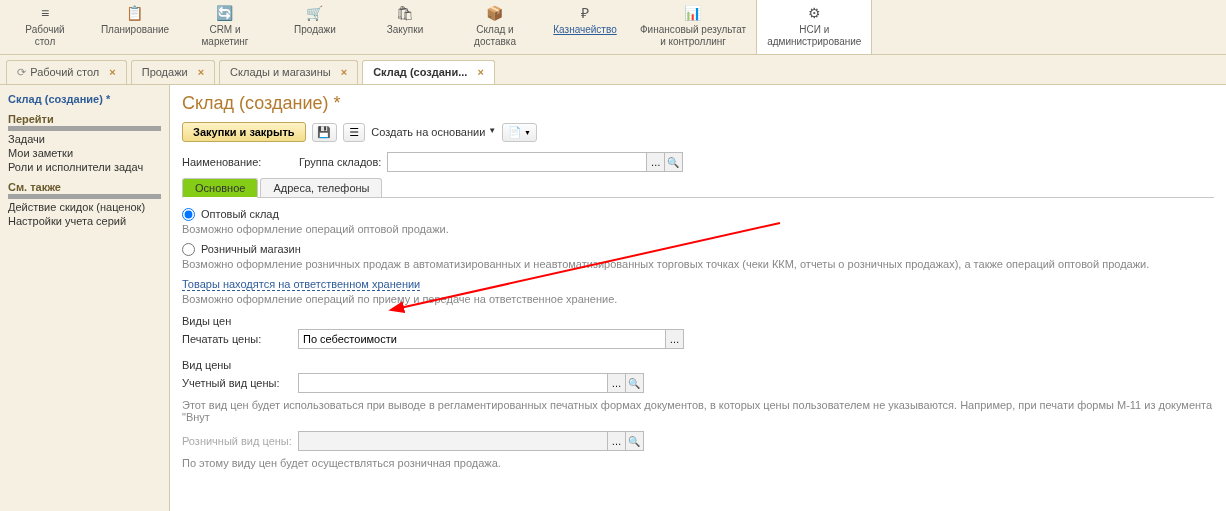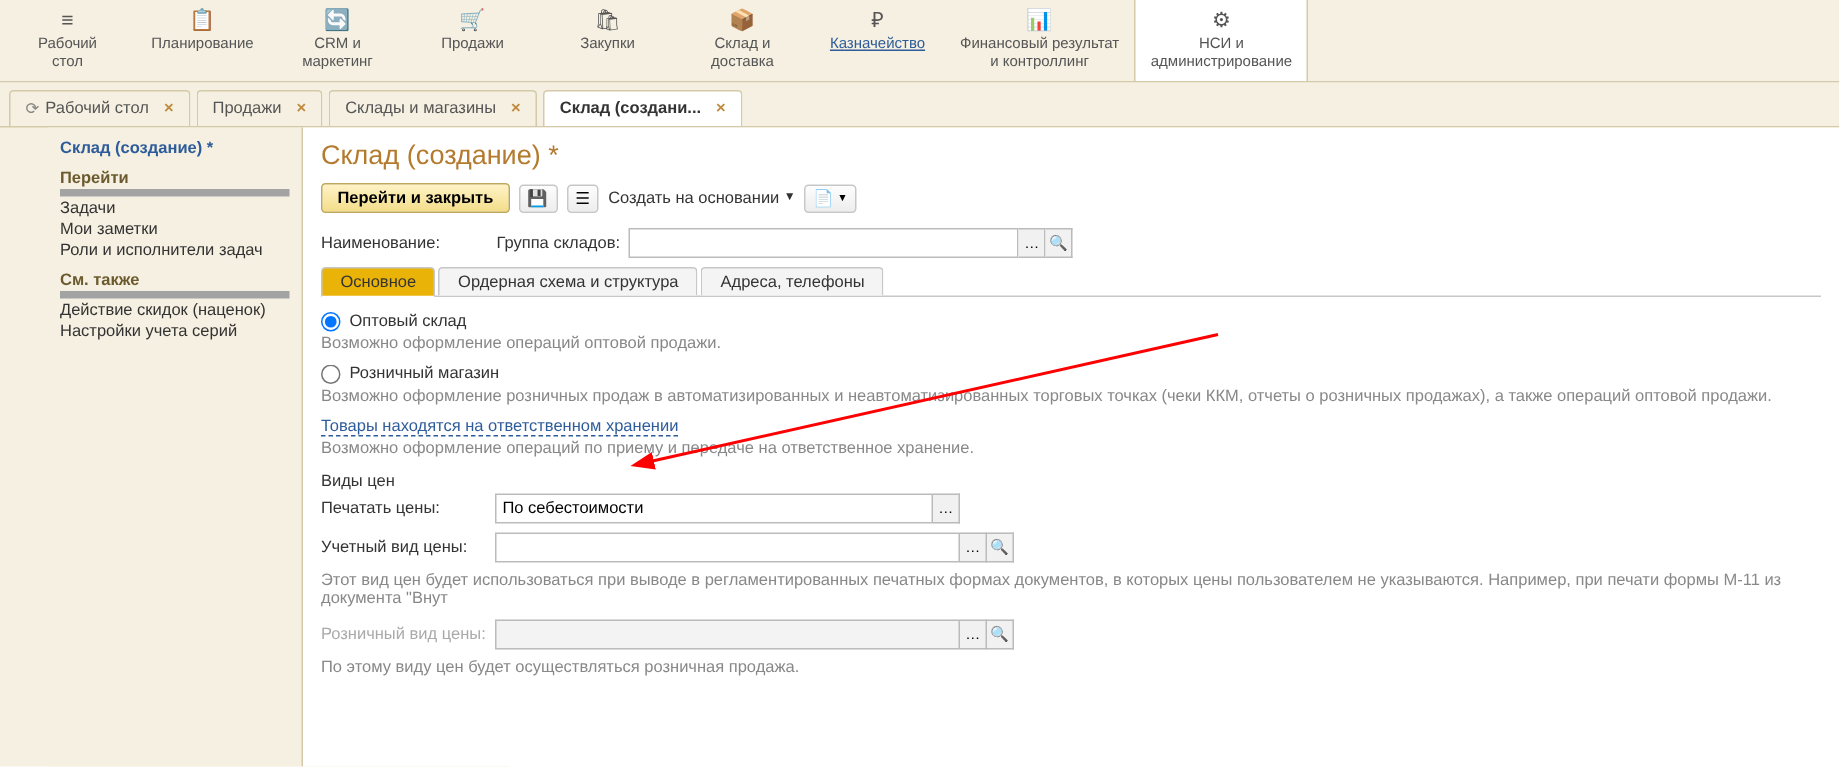--- a/index.html
+++ b/index.html
@@ -13,21 +13,21 @@
 .tb-item a { color: #2e5c9a; text-decoration: underline; }
 
 
 .tabs-bar { display: flex; align-items: center; background: #f5f0e1; border-bottom: 1px solid #d4c9a8; padding: 4px 6px 0; height: 30px; }
 .tab { display: flex; align-items: center; background: #f5f0e1; border: 1px solid #d4c9a8; border-bottom: none; border-radius: 3px 3px 0 0; padding: 4px 10px; margin-right: 4px; font-size: 11px; color: #555; cursor: pointer; height: 24px; }
 .tab.active { background: #fff; font-weight: bold; color: #333; }
 .tab .close { color: #c08a3e; margin-left: 10px; font-weight: bold; cursor: pointer; }
 .tab .tab-ico { margin-right: 4px; color: #888; }
 
 
-.main { display: flex; height: calc(511px - 55px - 30px); padding-left: 32px; }
+.main { display: flex; height: calc(511px - 55px - 30px); }
 .sidebar { width: 170px; background: #f5f0e1; border-right: 1px solid #d4c9a8; padding: 8px 8px; }
 .sb-title { color: #2e5c9a; font-weight: bold; margin-bottom: 6px; font-size: 11px; }
 .sb-heading { color: #6b5a2e; font-weight: bold; margin: 8px 0 2px; border-bottom: 5px solid #a3a3a3; padding-bottom: 1px; font-size: 11px; }
 .sb-link { color: #333; margin: 2px 0; cursor: pointer; }
 
 .content { flex: 1; background: #fff; padding: 8px 12px; overflow: auto; position: relative; }
 .page-title { color: #b47b2e; font-size: 18px; font-weight: normal; margin-bottom: 8px; }
 
 .cmd-bar { display: flex; align-items: center; gap: 6px; margin-bottom: 10px; }
 .btn-primary { background: linear-gradient(#fff3c6, #f3dd8a); border: 1px solid #c0a85a; border-radius: 3px; padding: 3px 10px; font-size: 11px; font-weight: bold; cursor: pointer; }
@@ -38,21 +38,21 @@
 .form-row { display: flex; align-items: center; margin-bottom: 6px; gap: 6px; }
 .form-label { color: #333; width: 85px; }
 .form-label-wide { color: #333; width: 110px; }
 .form-input { border: 1px solid #bbb; padding: 2px 4px; height: 20px; font-size: 11px; }
 .input-group { display: flex; align-items: center; }
 .input-btn { border: 1px solid #bbb; border-left: none; height: 20px; width: 18px; background: #f1f1f1; cursor: pointer; font-size: 10px; display: flex; align-items: center; justify-content: center; }
 
 
 .inner-tabs { display: flex; border-bottom: 1px solid #c7c7c7; margin-bottom: 10px; }
 .inner-tab { border: 1px solid #c7c7c7; border-bottom: none; border-radius: 3px 3px 0 0; padding: 3px 12px; margin-right: 2px; background: #f4f4f4; cursor: pointer; font-size: 11px; }
-.inner-tab.active { background: #eab308; border-bottom: 1px solid #fff; margin-bottom: -1px; }
+.inner-tab.active { background: #84cc16; border-bottom: 1px solid #fff; margin-bottom: -1px; }
 
 .radio-row { display: flex; margin-bottom: 2px; }
 .radio-row input { margin-right: 6px; }
 .hint { color: #888; font-size: 11px; margin-bottom: 8px; }
 .link-dashed { color: #2e5c9a; border-bottom: 1px dashed #2e5c9a; cursor: pointer; display: inline-block; margin-bottom: 2px; }
 
 .section-label { color: #333; margin: 10px 0 2px; }
 .disabled-label { color: #aaa; }
 
 
@@ -129,21 +129,21 @@
     <div class="sb-link">Роли и исполнители задач</div>
     <div class="sb-heading">См. также</div>
     <div class="sb-link">Действие скидок (наценок)</div>
     <div class="sb-link">Настройки учета серий</div>
   </div>
 
   <div class="content">
     <div class="page-title">Склад (создание) *</div>
 
     <div class="cmd-bar">
-      <button class="btn-primary">Перейти и закрыть</button>
+      <button class="btn-primary">Закупки и закрыть</button>
       <button class="btn-icon">💾</button>
       <button class="btn-icon">☰</button>
       <button class="btn-text">
           <span>Создать на основании</span>
           <span class="dd">▼</span>
         </button>
       <button class="btn-icon">📄<span class="dd" style="font-size:7px;margin-left:2px">▼</span></button>
     </div>
 
     <div class="form-row">
@@ -152,21 +152,20 @@
       <span>Группа складов:</span>
       <div class="input-group">
         <input class="form-input" style="width: 260px;">
         <button class="input-btn">…</button>
         <button class="input-btn">🔍</button>
       </div>
     </div>
 
     <div class="inner-tabs">
       <div class="inner-tab active">Основное</div>
-      <div class="inner-tab">Ордерная схема и структура</div>
       <div class="inner-tab">Адреса, телефоны</div>
     </div>
 
     <div class="radio-row">
         <input type="radio" checked="" style="">
         <span>Оптовый склад</span>
       </div>
     <div class="hint">Возможно оформление операций оптовой продажи.</div>
 
     <div class="radio-row">
@@ -176,25 +175,26 @@
     <div class="hint">Возможно оформление розничных продаж в автоматизированных и неавтоматизированных торговых точках (чеки ККМ, отчеты о розничных продажах), а также операций оптовой продажи.</div>
 
     <span class="link-dashed">Товары находятся на ответственном хранении</span>
     <div class="hint">Возможно оформление операций по приему и передаче на ответственное хранение.</div>
 
     <div class="section-label">Виды цен</div>
 
     <div class="form-row">
       <span class="form-label-wide">Печатать цены:</span>
       <div class="input-group">
-        <input class="form-input" style="width: 292px;" value="По себестоимости">
-        <button class="input-btn">…</button>
-      </div>
-    </div>
-
+        <input class="form-input" style="width: 368px;" value="По себестоимости">
+        <button class="input-btn">…</button>
+      </div>
+    </div>
+
+    <div class="section-label">Вид цены</div>
     <div class="form-row">
       <span class="form-label-wide">Учетный вид цены:</span>
       <div class="input-group">
         <input class="form-input" style="width: 310px;">
         <button class="input-btn">…</button>
         <button class="input-btn">🔍</button>
       </div>
     </div>
     <div class="hint">Этот вид цен будет использоваться при выводе в регламентированных печатных формах документов, в которых цены пользователем не указываются. Например, при печати формы М-11 из документа "Внут</div>
 

